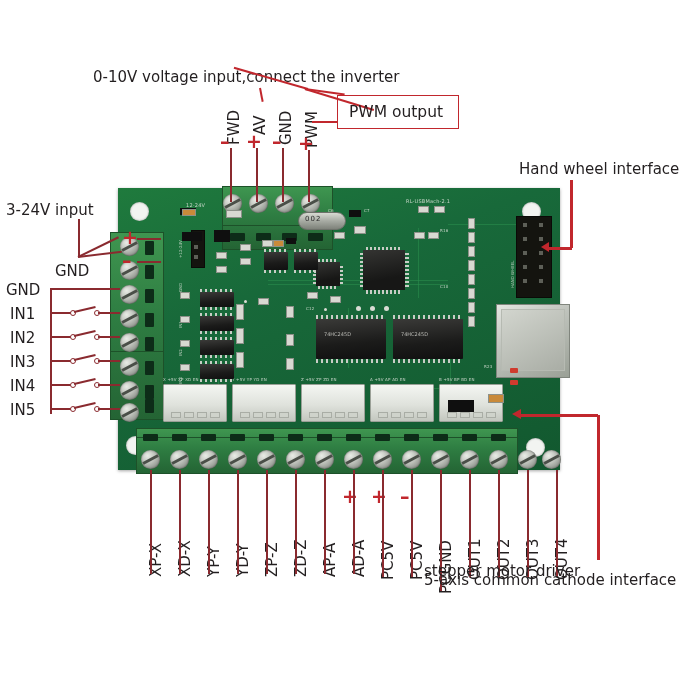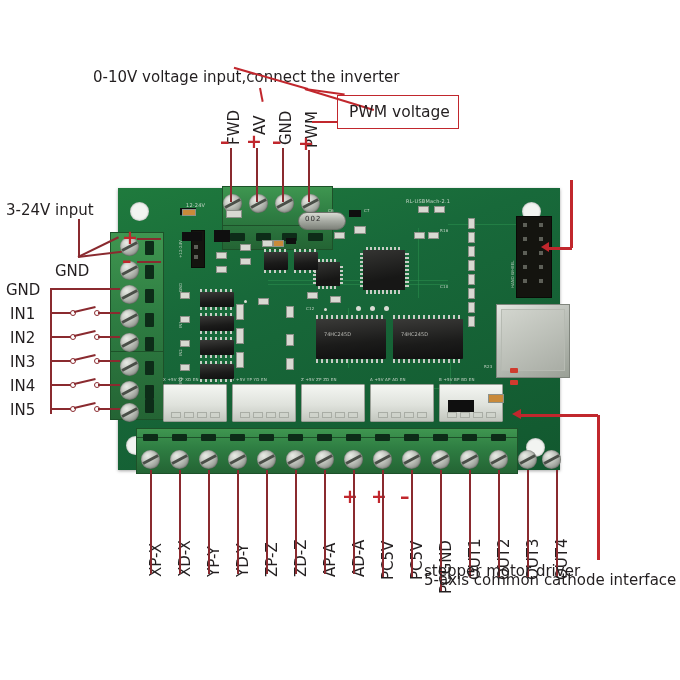--- a/index.html
+++ b/index.html
@@ -370,23 +370,24 @@
   <div class="plus" style="left:246px;top:132px;">+</div>
   <div class="minus" style="left:272px;top:132px;">–</div>
   <div class="plus" style="left:298px;top:134px;">+</div>
 
   <div class="ln v" style="left:230px;top:148px;height:54px;"></div>
   <div class="ln v" style="left:256px;top:148px;height:54px;"></div>
   <div class="ln v" style="left:282px;top:148px;height:54px;"></div>
   <div class="ln v" style="left:308px;top:150px;height:52px;"></div>
 
   <div class="box" style="left:337px;top:95px;width:120px;height:32px;"></div>
-  <div class="boxlabel" style="left:349px;top:103px;">PWM voltage</div>
+  <div class="boxlabel" style="left:349px;top:103px;">PWM output</div>
   <div class="ln h red" style="left:312px;top:121px;width:26px;"></div>
 
+  <div class="lbl" style="left:519px;top:160px;">Hand wheel interface</div>
   <div class="ln v red thick" style="left:570px;top:180px;height:68px;"></div>
   <div class="ln h red thickh" style="left:547px;top:247px;width:25px;"></div>
   <div style="position:absolute;left:541px;top:242px;width:0;height:0;
               border-top:5px solid transparent;border-bottom:5px solid transparent;
               border-right:8px solid #c1272d;"></div>
 
   <div class="lbl" style="left:6px;top:201px;">3-24V input</div>
   <div class="ln v" style="left:78px;top:219px;height:38px;"></div>
   <div class="ln" style="left:78px;top:256px;width:45px;height:1.6px;transform:rotate(-26deg);transform-origin:0 50%;"></div>
   <div class="ln" style="left:78px;top:256px;width:44px;height:1.6px;transform:rotate(-7deg);transform-origin:0 50%;"></div>

